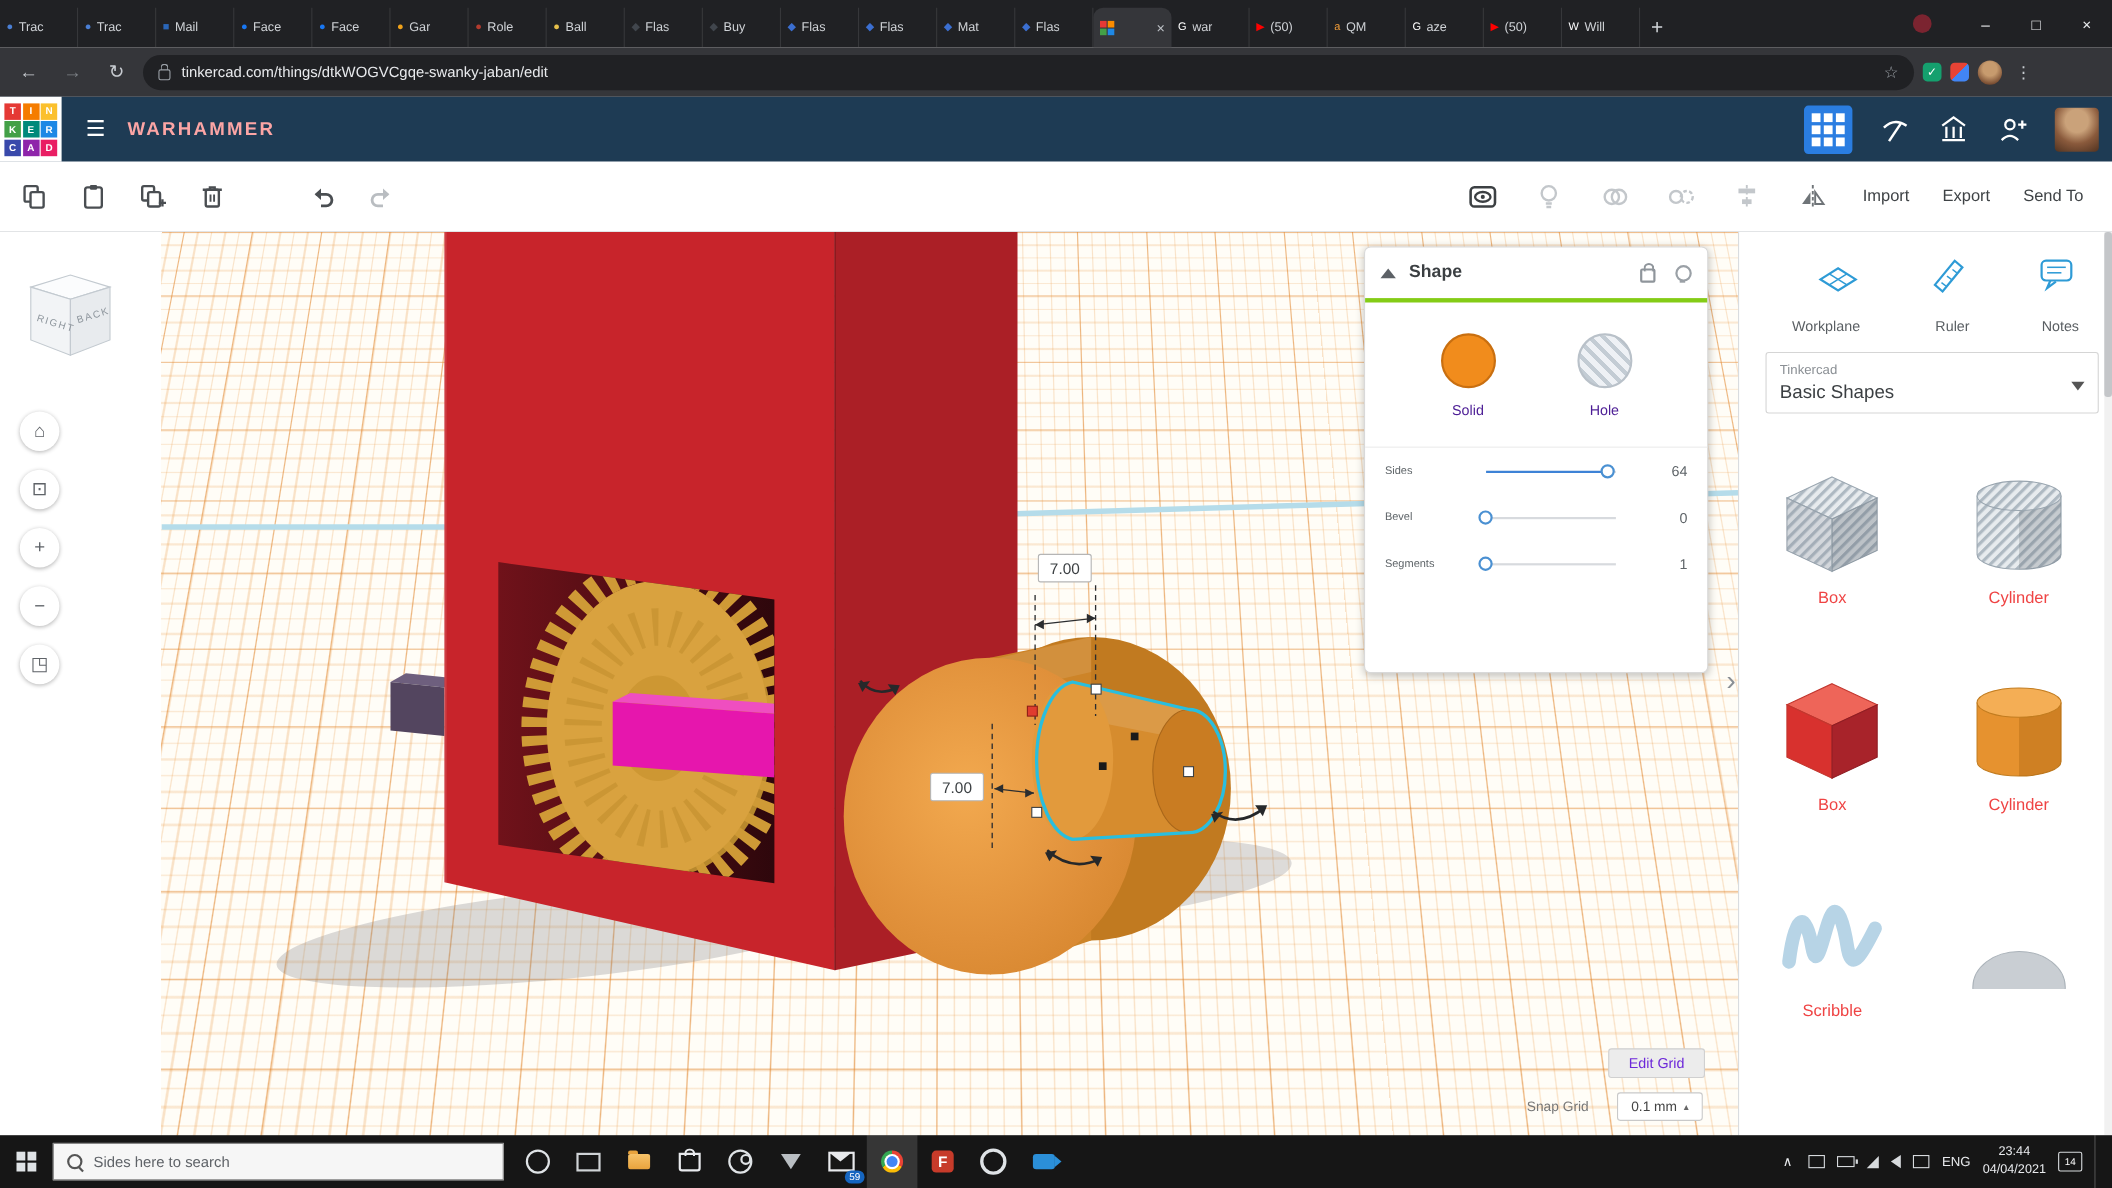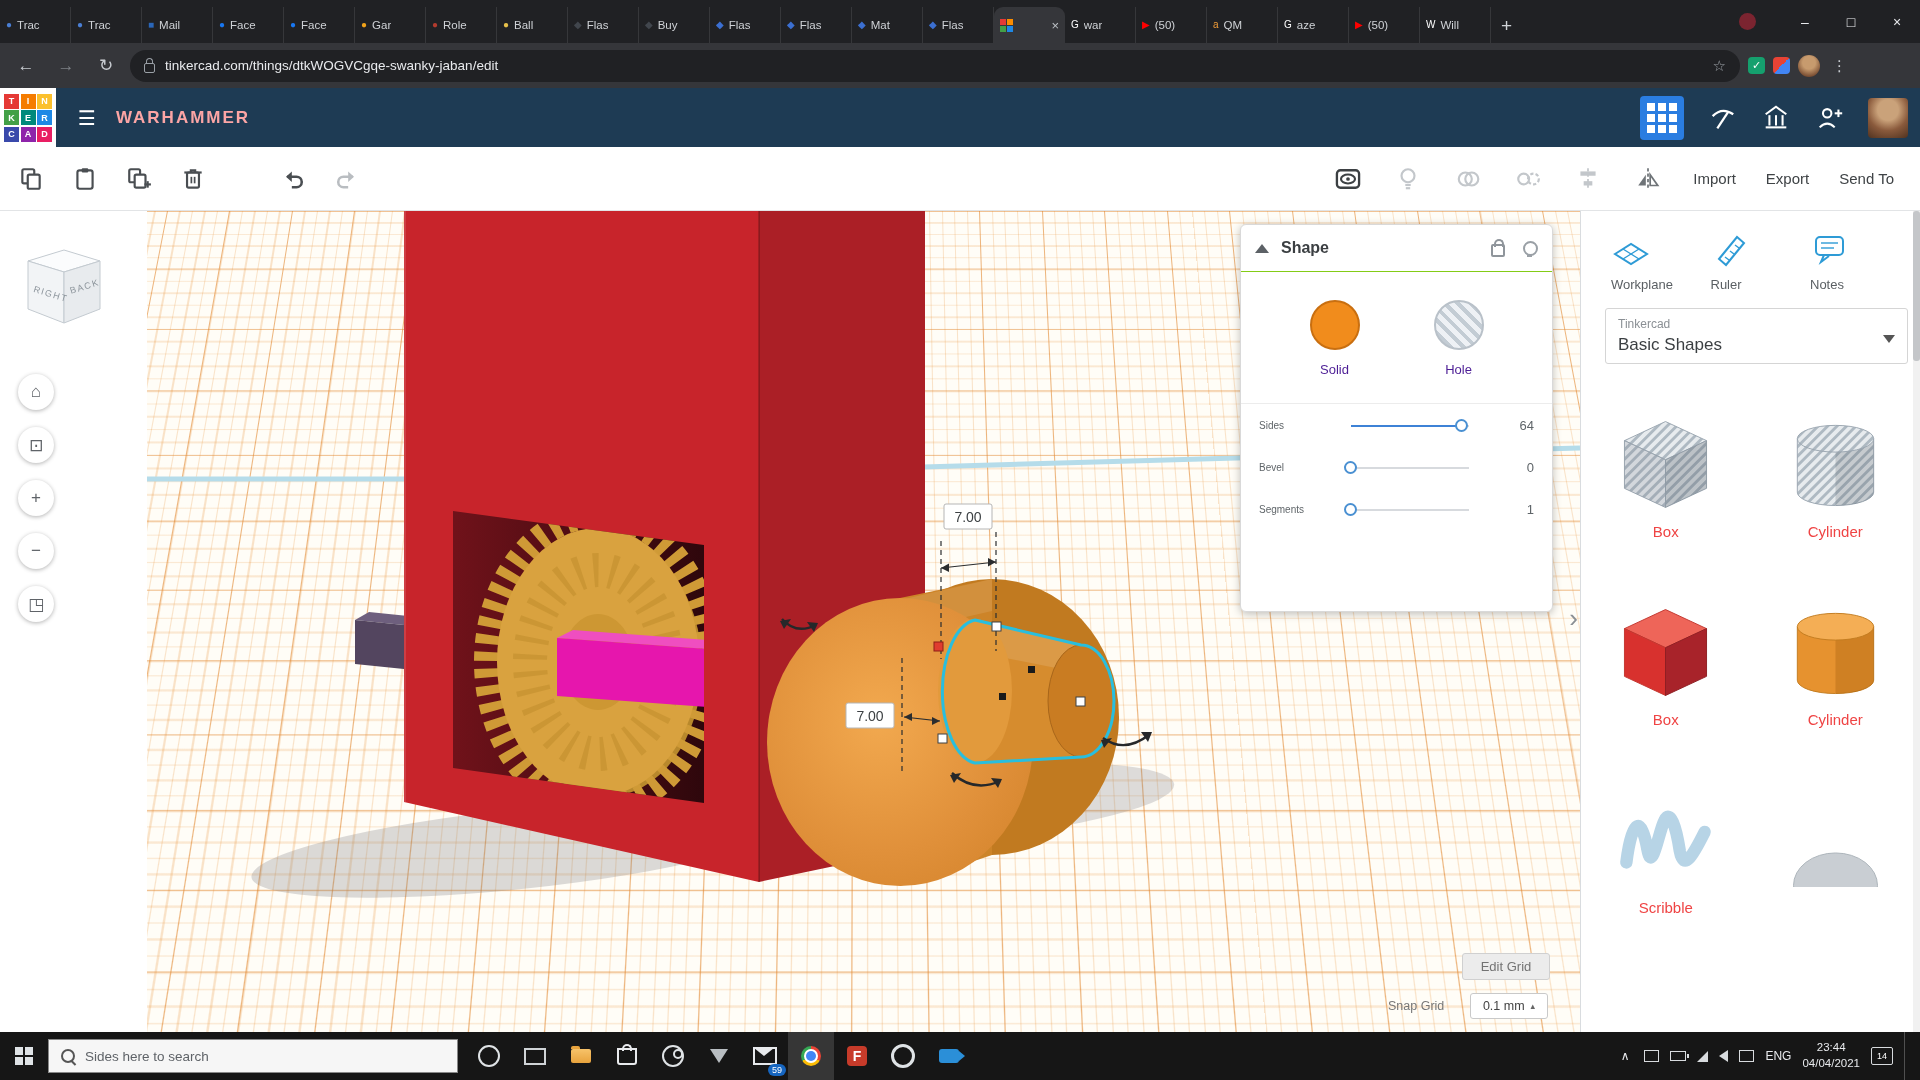--- a/index.html
+++ b/index.html
@@ -59,21 +59,21 @@
       repeating-linear-gradient(to bottom,rgba(224,134,48,.42) 0 1px,transparent 1px 62.5px),
       repeating-linear-gradient(to right,rgba(233,150,64,.26) 0 1px,transparent 1px 12.5px),
       repeating-linear-gradient(to bottom,rgba(233,150,64,.20) 0 1px,transparent 1px 12.5px);}
   #scene{position:absolute;left:0;top:0;}
   
   #viewcube{position:absolute;left:14px;top:34px;}
   .vcol{position:absolute;left:18px;top:163px;display:flex;flex-direction:column;gap:17px;}
   .vbtn{width:36px;height:36px;border-radius:50%;background:#fff;box-shadow:0 1px 4px rgba(0,0,0,.30);color:#5f6368;font-size:17px;display:flex;align-items:center;justify-content:center;}
   
   #shapepanel{position:absolute;left:1240px;top:13px;width:313px;height:388px;background:#fff;border:1px solid #d9d9d9;border-radius:6px;box-shadow:0 2px 8px rgba(0,0,0,.25);box-sizing:border-box;}
-  .sp-head{height:46px;display:flex;align-items:center;padding:0 14px;border-bottom:1px solid #84cc16;gap:12px;}
+  .sp-head{height:46px;display:flex;align-items:center;padding:0 14px;border-bottom:4px solid #84cc16;gap:12px;}
   .tri-up{width:0;height:0;border-left:7px solid transparent;border-right:7px solid transparent;border-bottom:9px solid #5c6166;}
   .sp-title{font-size:16px;font-weight:600;color:#3b3f42;}
   .sp-hicons{margin-left:auto;display:flex;align-items:center;gap:18px;}
   .mini-lock{width:10px;height:9px;border:2px solid #8f959b;border-radius:2px;position:relative;margin-top:5px;}
   .mini-lock:before{content:"";position:absolute;left:0.5px;top:-7px;width:6px;height:6px;border:2px solid #8f959b;border-bottom:none;border-radius:5px 5px 0 0;}
   .mini-bulb{width:11px;height:11px;border:2px solid #9aa0a6;border-radius:50%;position:relative;}
   .mini-bulb:after{content:"";position:absolute;left:2.2px;top:12px;width:4.5px;height:3px;border-top:2px solid #9aa0a6;}
   .sp-circles{display:flex;justify-content:center;gap:74px;padding-top:28px;}
   .opt{display:flex;flex-direction:column;align-items:center;gap:12px;}
   .circ{width:46px;height:46px;border-radius:50%;}
@@ -82,29 +82,29 @@
   .optlabel{font-size:13px;color:#4c1d95;}
   .sp-sliders{margin-top:26px;border-top:1px solid #ececec;padding:14px 18px 0 18px;display:flex;flex-direction:column;gap:27px;}
   .slrow{display:flex;align-items:center;}
   .sllabel{flex:0 0 92px;font-size:10px;color:#5f6569;}
   .sltrack{position:relative;width:118px;height:14px;}
   .slbase{position:absolute;left:0;right:0;top:6px;height:2px;background:#d7dade;}
   .slfill{position:absolute;left:0;top:6px;height:2px;background:#3d82d6;}
   .slknob{position:absolute;top:0;width:13px;height:13px;margin-left:-7px;border-radius:50%;background:#fff;border:2px solid #4a90d2;box-sizing:border-box;}
   .slval{margin-left:auto;font-size:13px;color:#5f6569;}
   
-  .editgrid{position:absolute;left:1462px;top:742px;width:86px;height:25px;background:#ececec;border:1px solid #d0d0d0;border-radius:3px;font-size:13px;color:#737373;display:flex;align-items:center;justify-content:center;}
+  .editgrid{position:absolute;left:1462px;top:742px;width:86px;height:25px;background:#ececec;border:1px solid #d0d0d0;border-radius:3px;font-size:13px;color:#6d28d9;display:flex;align-items:center;justify-content:center;}
   .snaplabel{position:absolute;left:1388px;top:788px;font-size:12.5px;color:#777;}
   .snapbox{position:absolute;left:1470px;top:782px;width:78px;height:26px;background:#fff;border:1px solid #c9c9c9;border-radius:3px;font-size:12.5px;color:#444;display:flex;align-items:center;justify-content:center;gap:6px;box-sizing:border-box;}
   .snapcaret{font-size:9px;color:#666;}
   .collapse{position:absolute;right:2px;top:392px;font-size:26px;color:#8a8f94;}
   
   #sidepanel{left:1580px;top:211px;width:340px;height:821px;background:#fff;border-left:1px solid #d9dcdf;box-sizing:border-box;overflow:hidden;}
   .tools{display:flex;justify-content:space-between;padding:18px 30px 0 30px;}
-  .tool{display:flex;flex-direction:column;align-items:flex-start;gap:8px;width:80px;}
+  .tool{display:flex;flex-direction:column;align-items:flex-end;gap:20px;width:80px;}
   .toollabel{font-size:13px;color:#5a5f63;}
   .libbox{margin:16px 12px 0 24px;border:1px solid #d5d5d5;border-radius:3px;padding:8px 12px;position:relative;}
   .libbrand{font-size:12px;color:#8a8f94;}
   .libname{font-size:17px;color:#3b3f42;margin-top:4px;}
   .libcaret{position:absolute;right:12px;top:26px;width:0;height:0;border-left:6px solid transparent;border-right:6px solid transparent;border-top:8px solid #555;}
   .tiles{display:grid;grid-template-columns:1fr 1fr;margin-top:18px;}
   .tile-s{height:188px;display:flex;flex-direction:column;align-items:center;justify-content:center;gap:6px;}
   .tilelabel{font-size:15px;color:#ef4444;}
   .sb-scroll{position:absolute;right:0;top:0;width:7px;height:821px;background:#f1f1f1;}
   .sb-thumb{position:absolute;right:0;top:0;width:7px;height:150px;background:#c4c6c9;border-radius:3px;}

